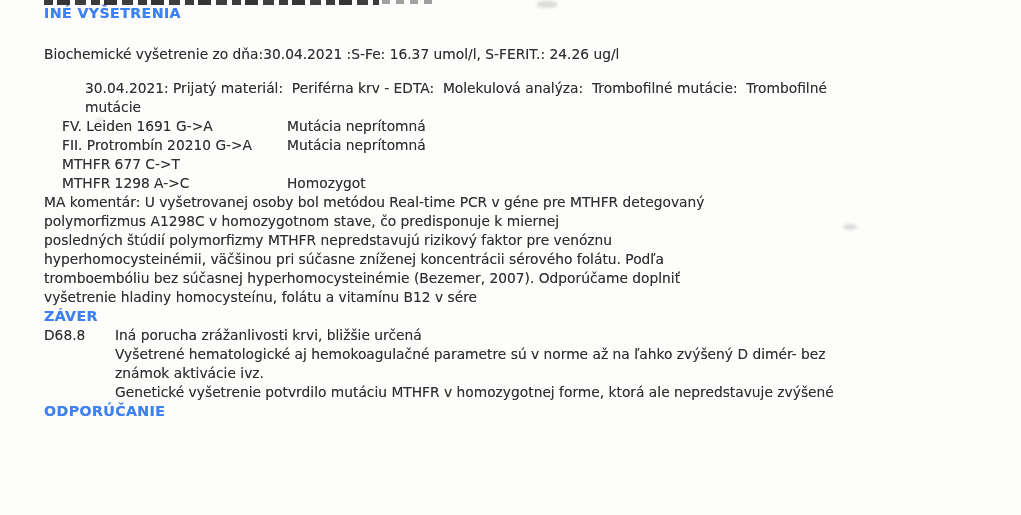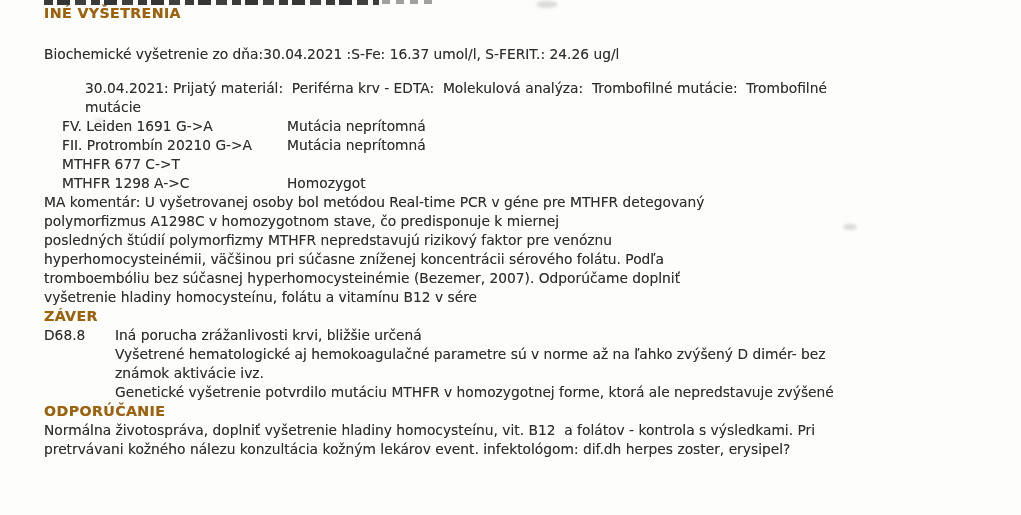--- a/index.html
+++ b/index.html
@@ -13,21 +13,21 @@
     color:#2e2e2e;
     text-shadow:0 0 .6px rgba(46,46,46,.45);
     padding:4px 0 0 44px;
     box-sizing:border-box;
     overflow:hidden;
   }
   .heading{
     font-weight:bold;
     font-size:14.2px;
     line-height:19px;
-    color:#a16207;
+    color:#3b82f6;
     letter-spacing:.4px;
     white-space:pre;
   }
   .line{white-space:pre;}
   .bio-line{margin-top:22px;}
   .material-block{margin-top:15px;margin-left:41px;}
   .mut-row{display:flex;padding-left:18px;}
   .mut-name{min-width:225px;white-space:pre;}
   .mut-result{white-space:pre;}
   .concl-block{position:relative;padding-left:71px;}
@@ -104,18 +104,14 @@
   <div class="concl-block">
     <span class="concl-code">D68.8</span>
     <div class="line">Iná porucha zrážanlivosti krvi, bližšie určená</div>
     <div class="line">Vyšetrené hematologické aj hemokoagulačné parametre sú v norme až na ľahko zvýšený D dimér- bez</div>
     <div class="line">známok aktivácie ivz.</div>
     <div class="line">Genetické vyšetrenie potvrdilo mutáciu MTHFR v homozygotnej forme, ktorá ale nepredstavuje zvýšené</div>
   </div>
 
   <div class="heading">ODPORÚČANIE</div>
 
-  <div>
-    <div class="line">Normálna životospráva, doplniť vyšetrenie hladiny homocysteínu, vit. B12  a folátov - kontrola s výsledkami. Pri</div>
-    <div class="line">pretrvávani kožného nálezu konzultácia kožným lekárov event. infektológom: dif.dh herpes zoster, erysipel?</div>
-  </div>
 
 </div>
 
 </body></html>

